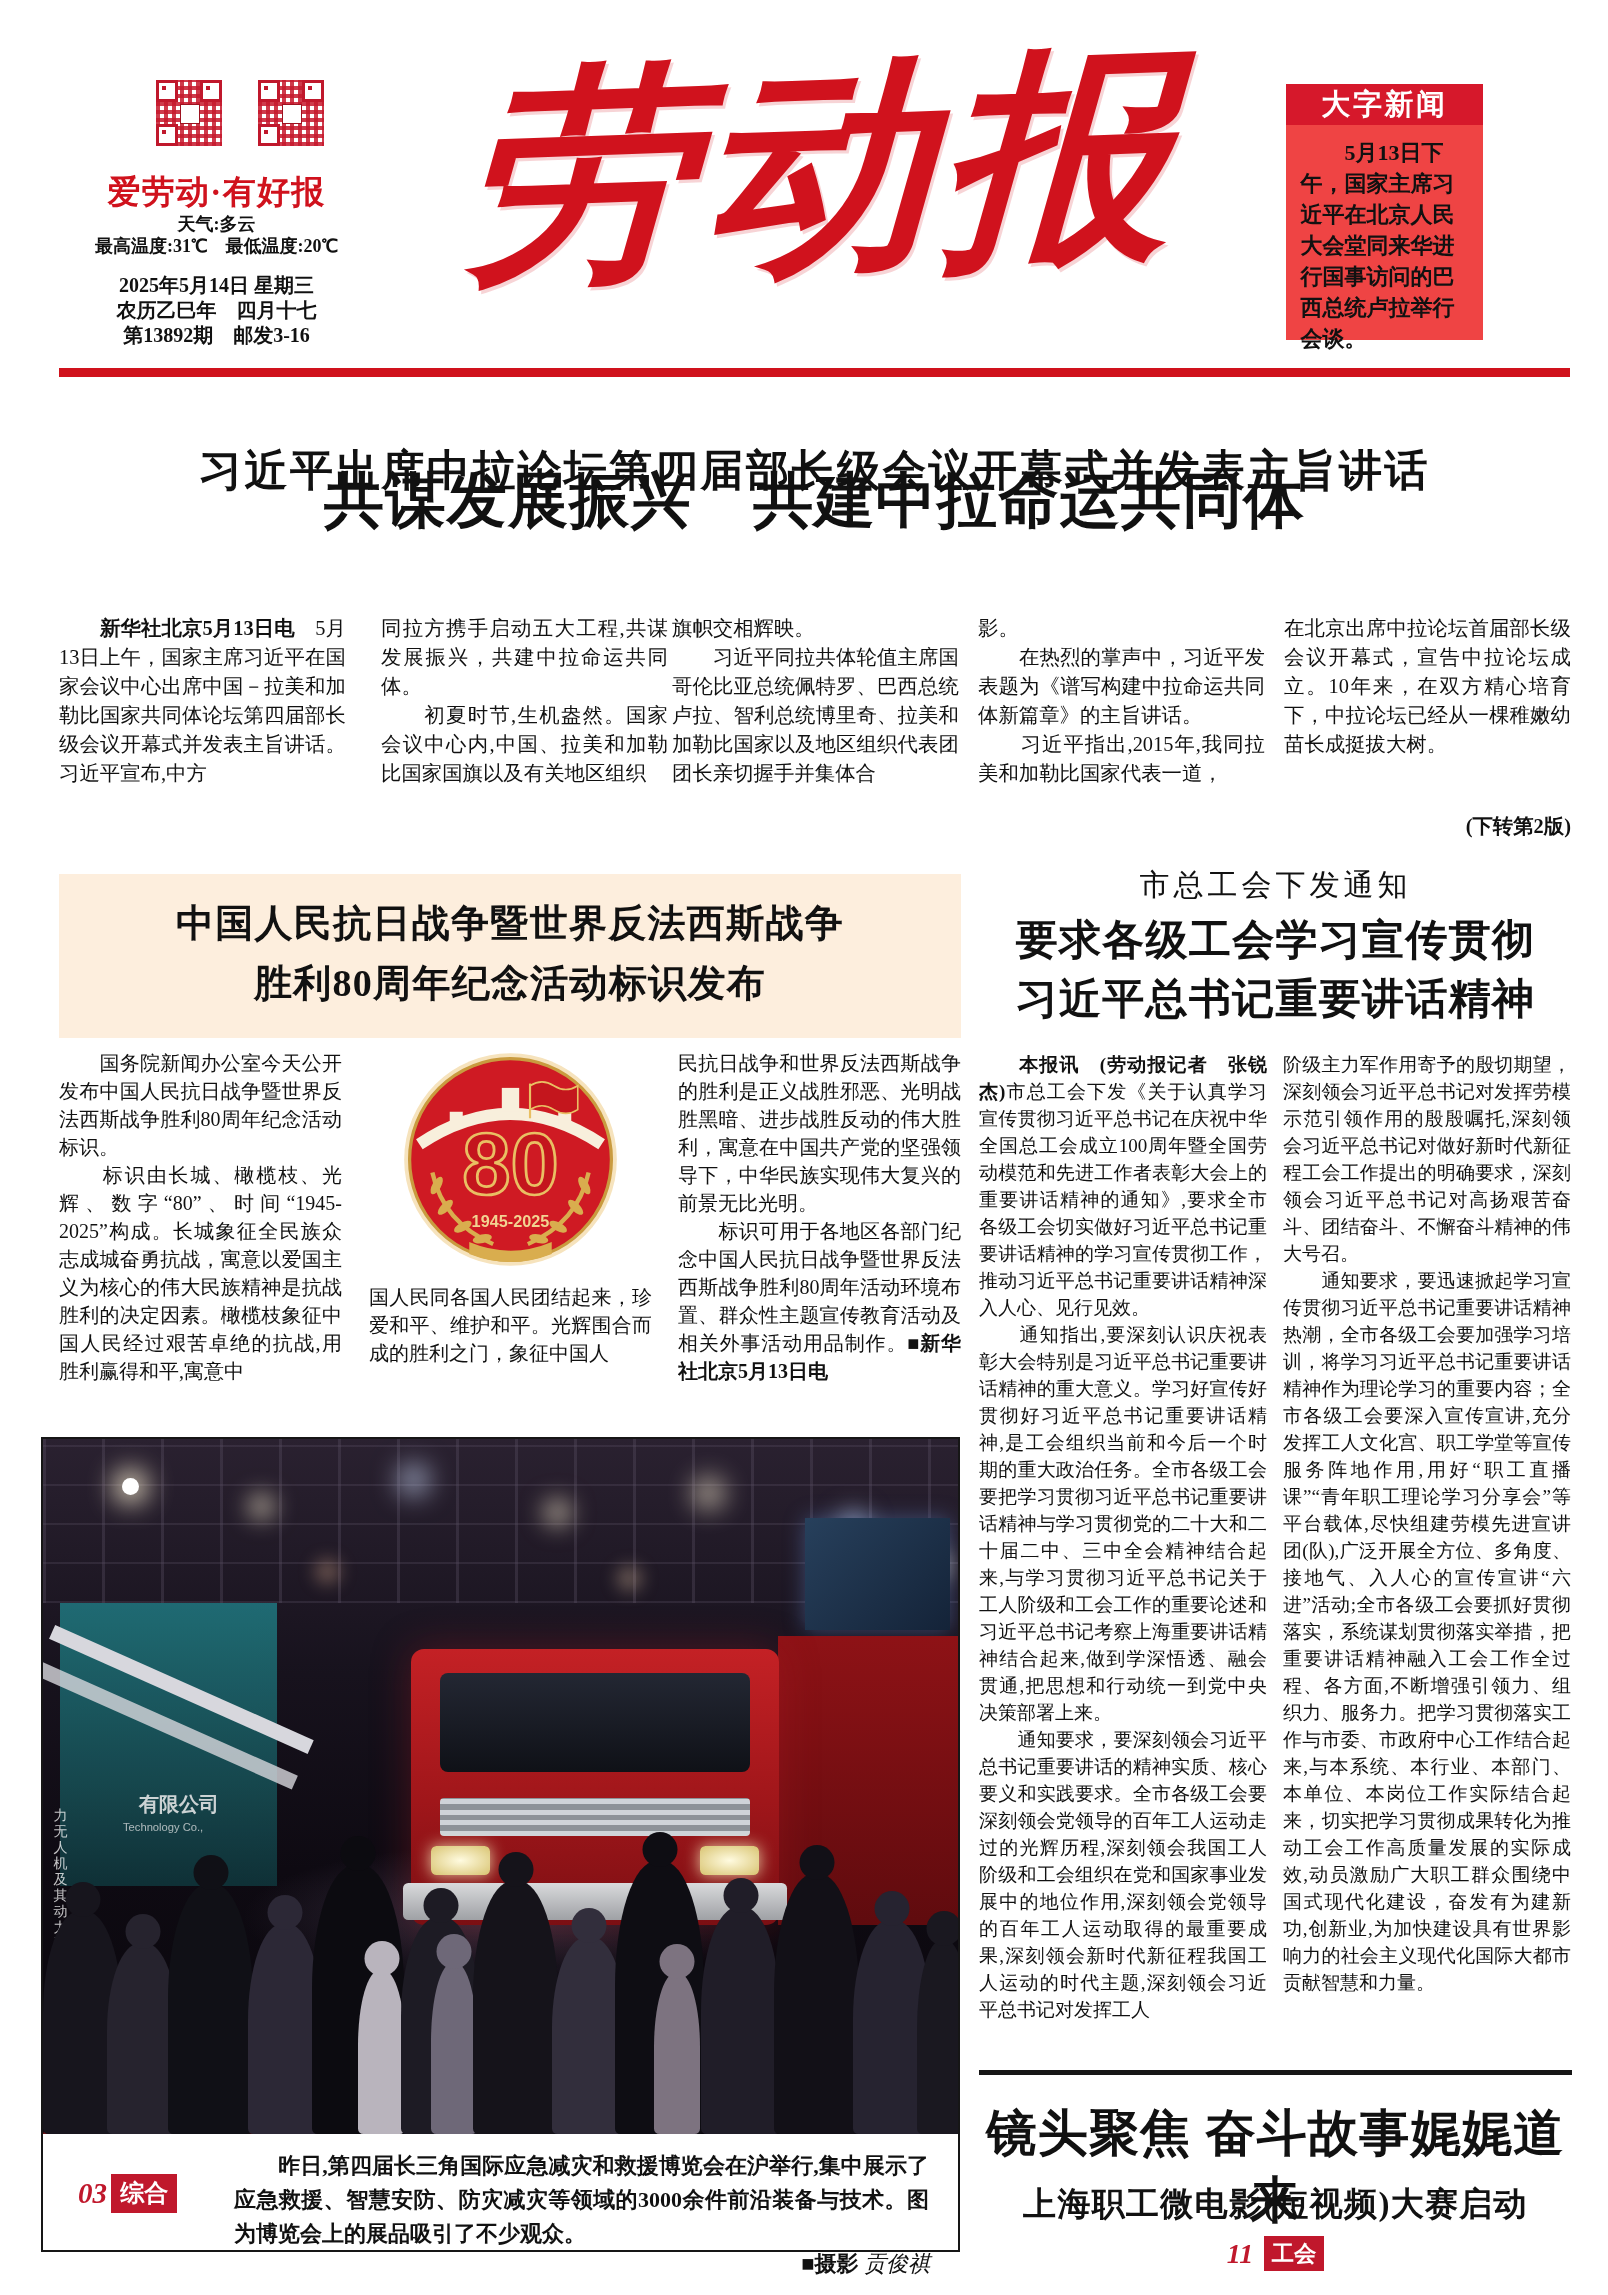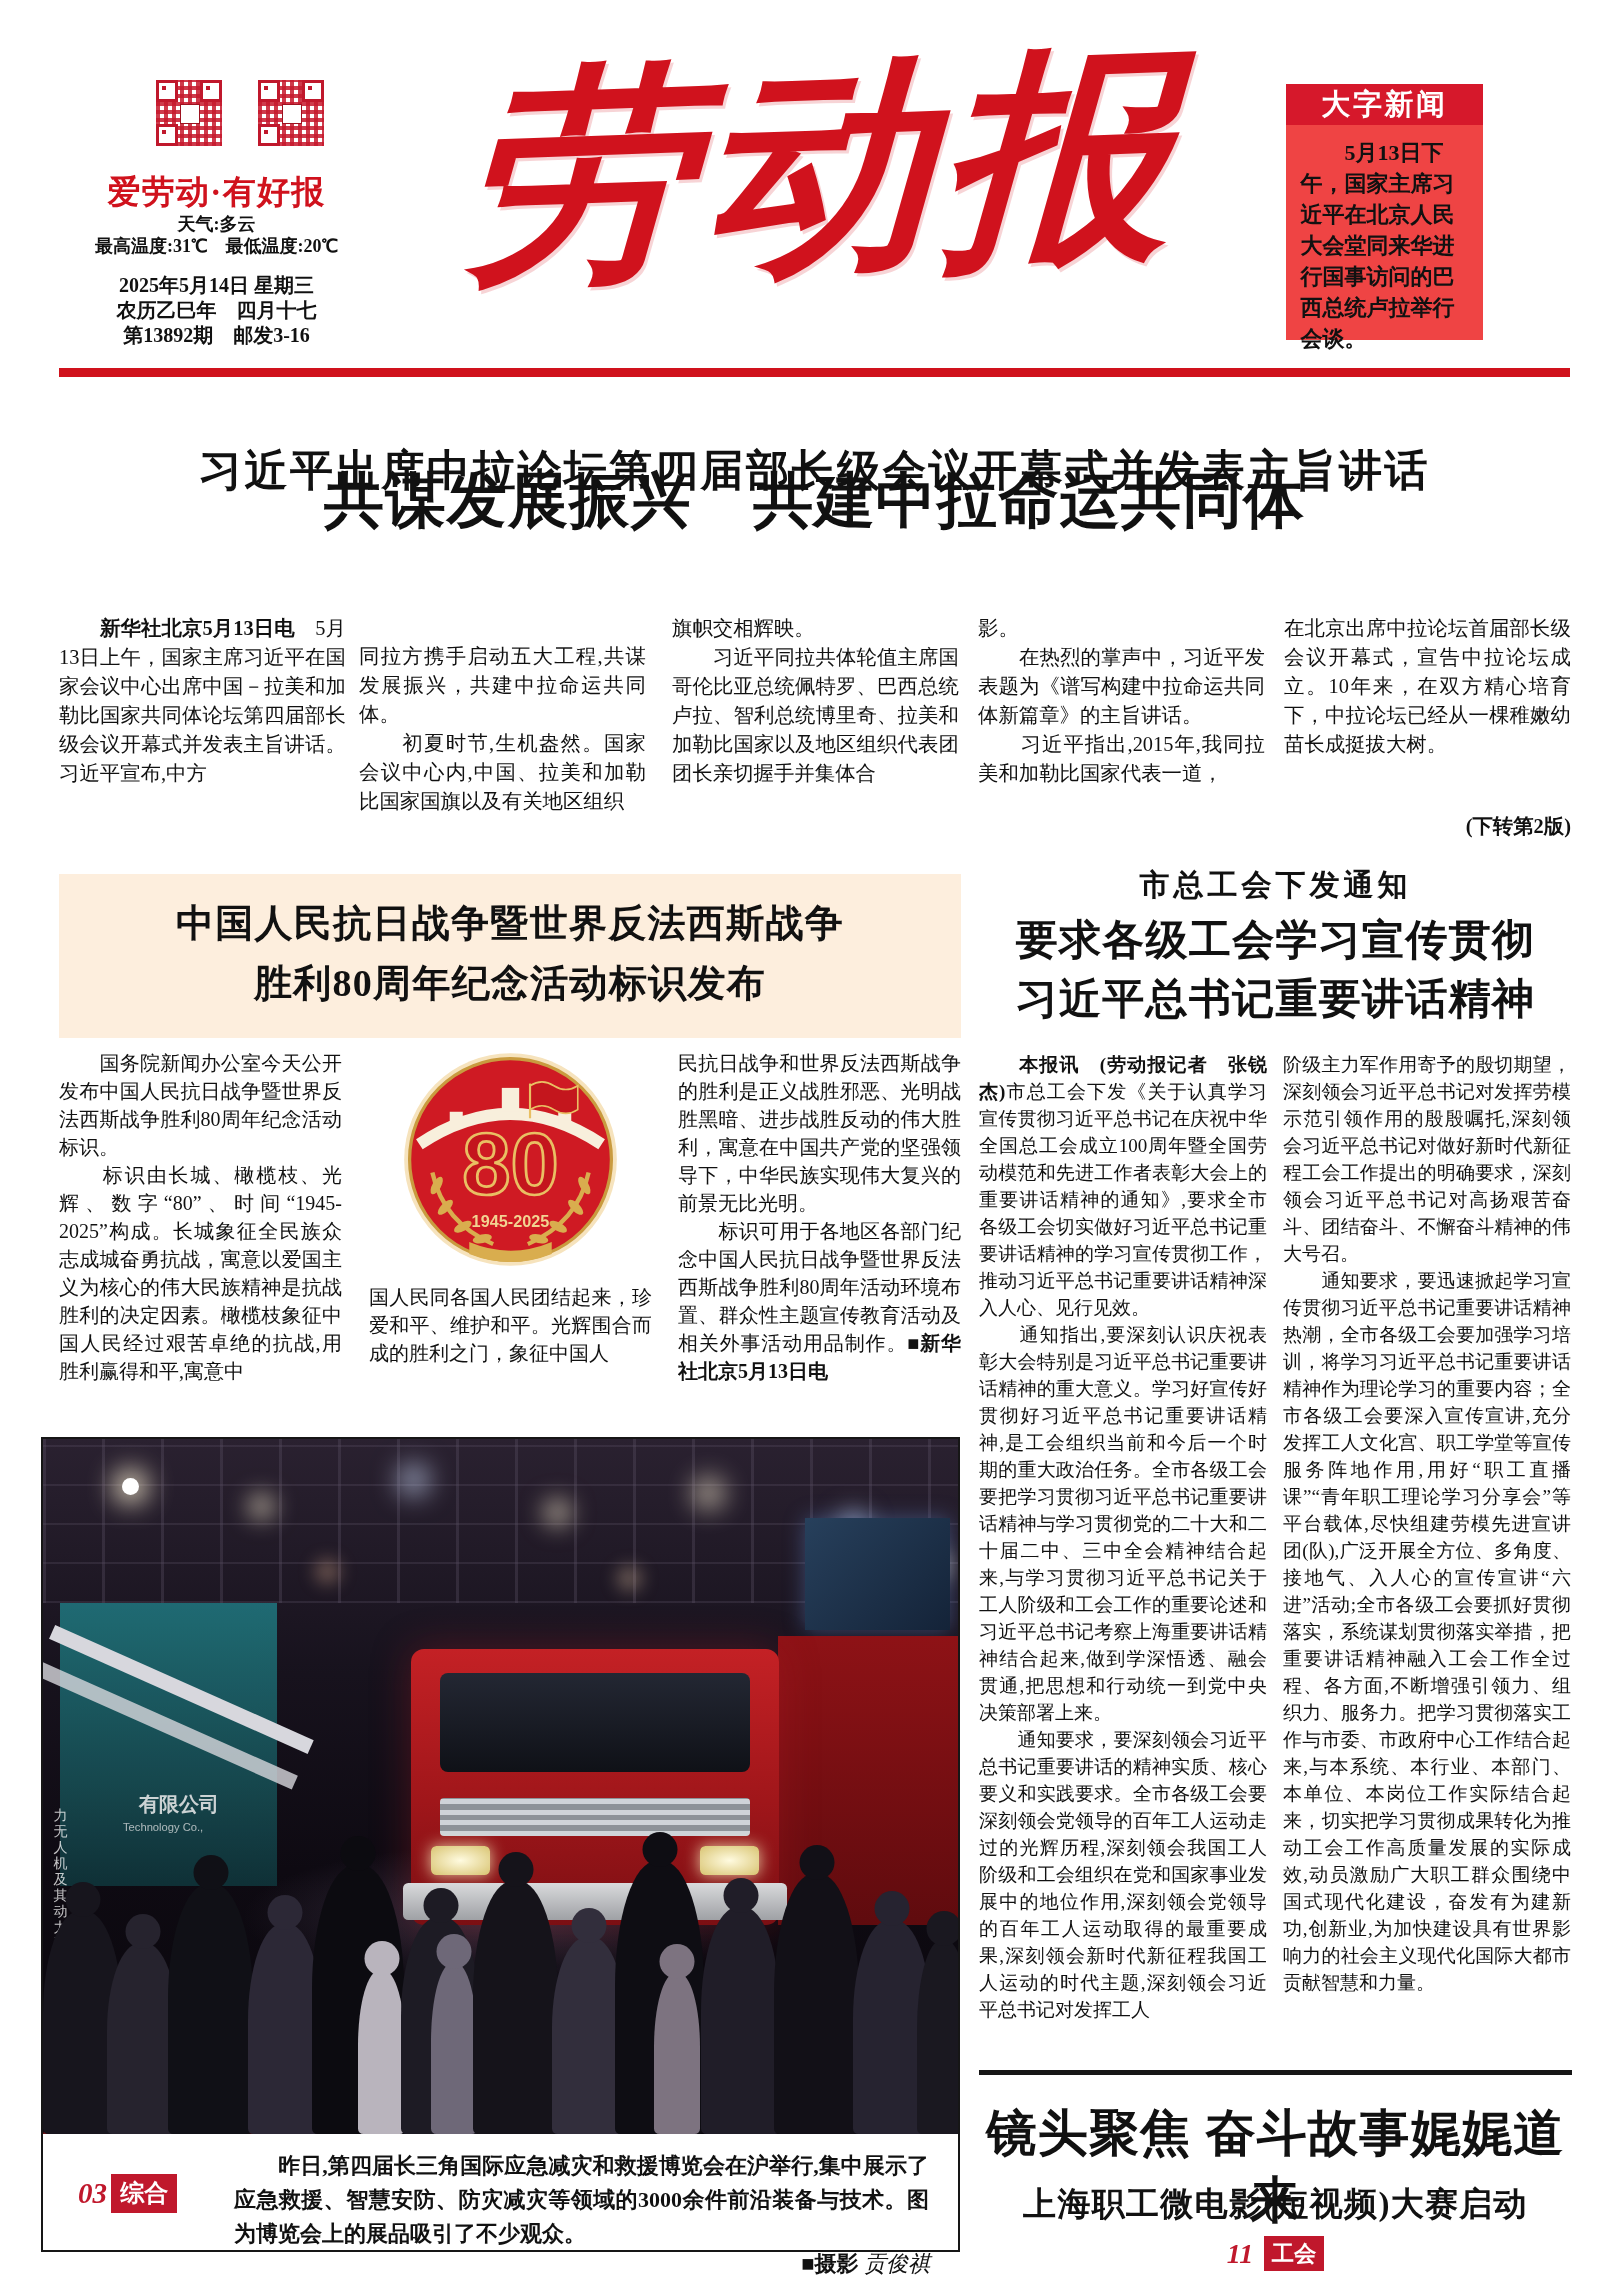--- a/index.html
+++ b/index.html
@@ -37,21 +37,21 @@
 
   
   .annbox{left:59px;top:874px;width:902px;height:164px;background:#fdeedd;}
   .annbox .l1{margin-top:24px;text-align:center;font-size:38px;font-weight:900;letter-spacing:1.3px;}
   .annbox .l2{margin-top:9.2px;text-align:center;font-size:38px;font-weight:900;letter-spacing:1.3px;}
   .ann-col{top:1049px;width:283px;height:381px;font-size:20px;line-height:28px;overflow:hidden;text-align:justify;}
   .emblem-wrap{left:369px;top:1051px;width:283px;text-align:center;}
   .ann-col2-text{left:369px;top:1283px;width:283px;font-size:20px;line-height:28px;text-align:justify;}
 
   
-  .u-kicker{left:979px;top:865px;width:593px;text-align:center;font-size:30px;font-weight:700;letter-spacing:4px;}
+  .u-kicker{left:979px;top:865px;width:593px;text-align:center;font-size:30px;font-weight:400;letter-spacing:4px;}
   .u-h{left:979px;width:593px;text-align:center;font-size:42px;font-weight:900;letter-spacing:1.3px;}
   .u-col{top:1051px;width:288px;height:979px;font-size:19px;line-height:27px;overflow:hidden;text-align:justify;}
 
   
   .photo-box{left:41px;top:1437px;width:915px;height:811px;border:2px solid #161616;background:#fff;}
   .photo{position:absolute;left:0;top:0;width:915px;height:695px;overflow:hidden;
       background:linear-gradient(180deg,#2a2130 0%,#17121d 34%,#0e0a12 62%,#09070c 100%);}
   .truss{position:absolute;left:0;top:0;width:100%;height:164px;
       background:repeating-linear-gradient(90deg, rgba(90,80,100,.35) 0 2.6px, transparent 2.6px 59px),
                  repeating-linear-gradient(0deg, rgba(90,80,100,.3) 0 2px, transparent 2px 39px);}
@@ -152,21 +152,21 @@
     <div class="bar">大字新闻</div>
     <div class="body pre">　　5月13日下午，国家主席习近平在北京人民大会堂同来华进行国事访问的巴西总统卢拉举行会谈。</div>
   </div>
 
   <div class="abs redrule"></div>
 
   <div class="abs kicker">习近平出席中拉论坛第四届部长级会议开幕式并发表主旨讲话</div>
   <div class="abs mainhead">共谋发展振兴　共建中拉命运共同体</div>
 
   <div class="abs lead-col pre" style="left:59px;"><span class="bold">　　新华社北京5月13日电</span><span>　5月13日上午，国家主席习近平在国家会议中心出席中国－拉美和加勒比国家共同体论坛第四届部长级会议开幕式并发表主旨讲话。习近平宣布,中方</span></div>
-  <div class="abs lead-col pre" style="left:359px;margin-top:28px;">同拉方携手启动五大工程,共谋发展振兴，共建中拉命运共同体。
+  <div class="abs lead-col pre" style="left:381px;">同拉方携手启动五大工程,共谋发展振兴，共建中拉命运共同体。
 　　初夏时节,生机盎然。国家会议中心内,中国、拉美和加勒比国家国旗以及有关地区组织</div>
   <div class="abs lead-col pre" style="left:672px;">旗帜交相辉映。
 　　习近平同拉共体轮值主席国哥伦比亚总统佩特罗、巴西总统卢拉、智利总统博里奇、拉美和加勒比国家以及地区组织代表团团长亲切握手并集体合</div>
   <div class="abs lead-col pre" style="left:978px;">影。
 　　在热烈的掌声中，习近平发表题为《谱写构建中拉命运共同体新篇章》的主旨讲话。
 　　习近平指出,2015年,我同拉美和加勒比国家代表一道，</div>
   <div class="abs lead-col pre" style="left:1284px;">在北京出席中拉论坛首届部长级会议开幕式，宣告中拉论坛成立。10年来，在双方精心培育下，中拉论坛已经从一棵稚嫩幼苗长成挺拔大树。</div>
   <div class="abs turnline">(下转第2版)</div>
 
   <div class="abs annbox">

